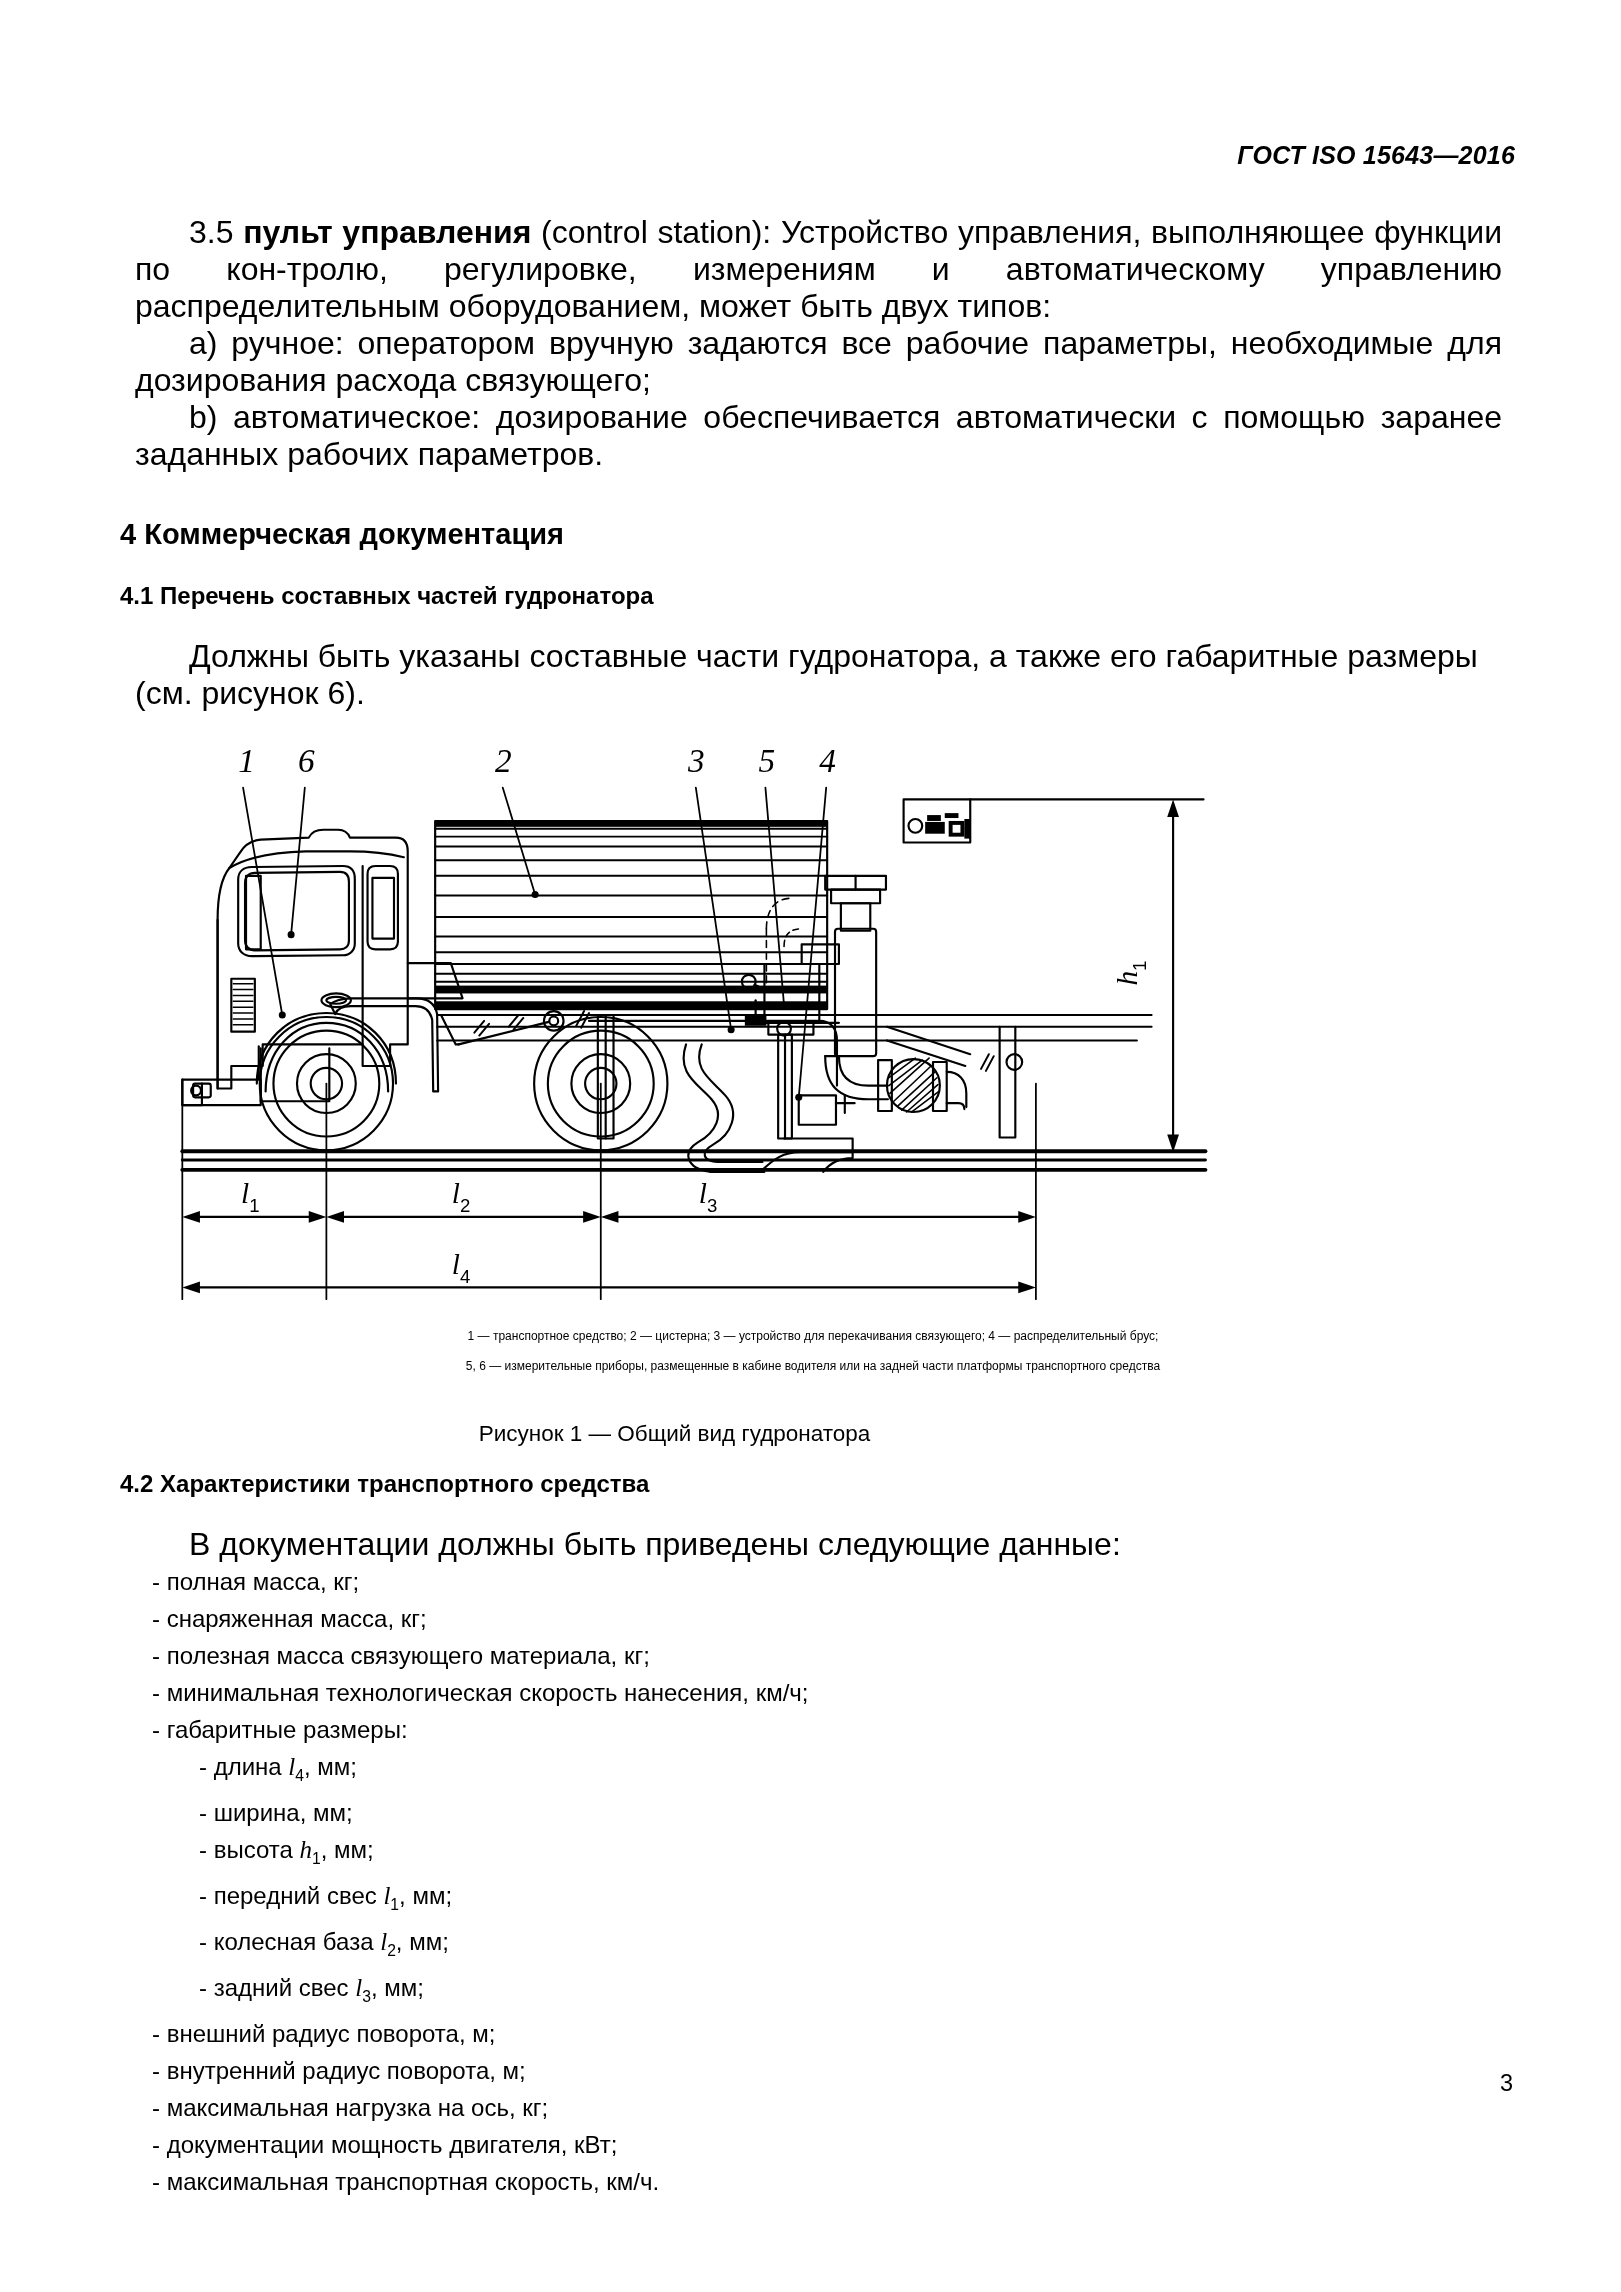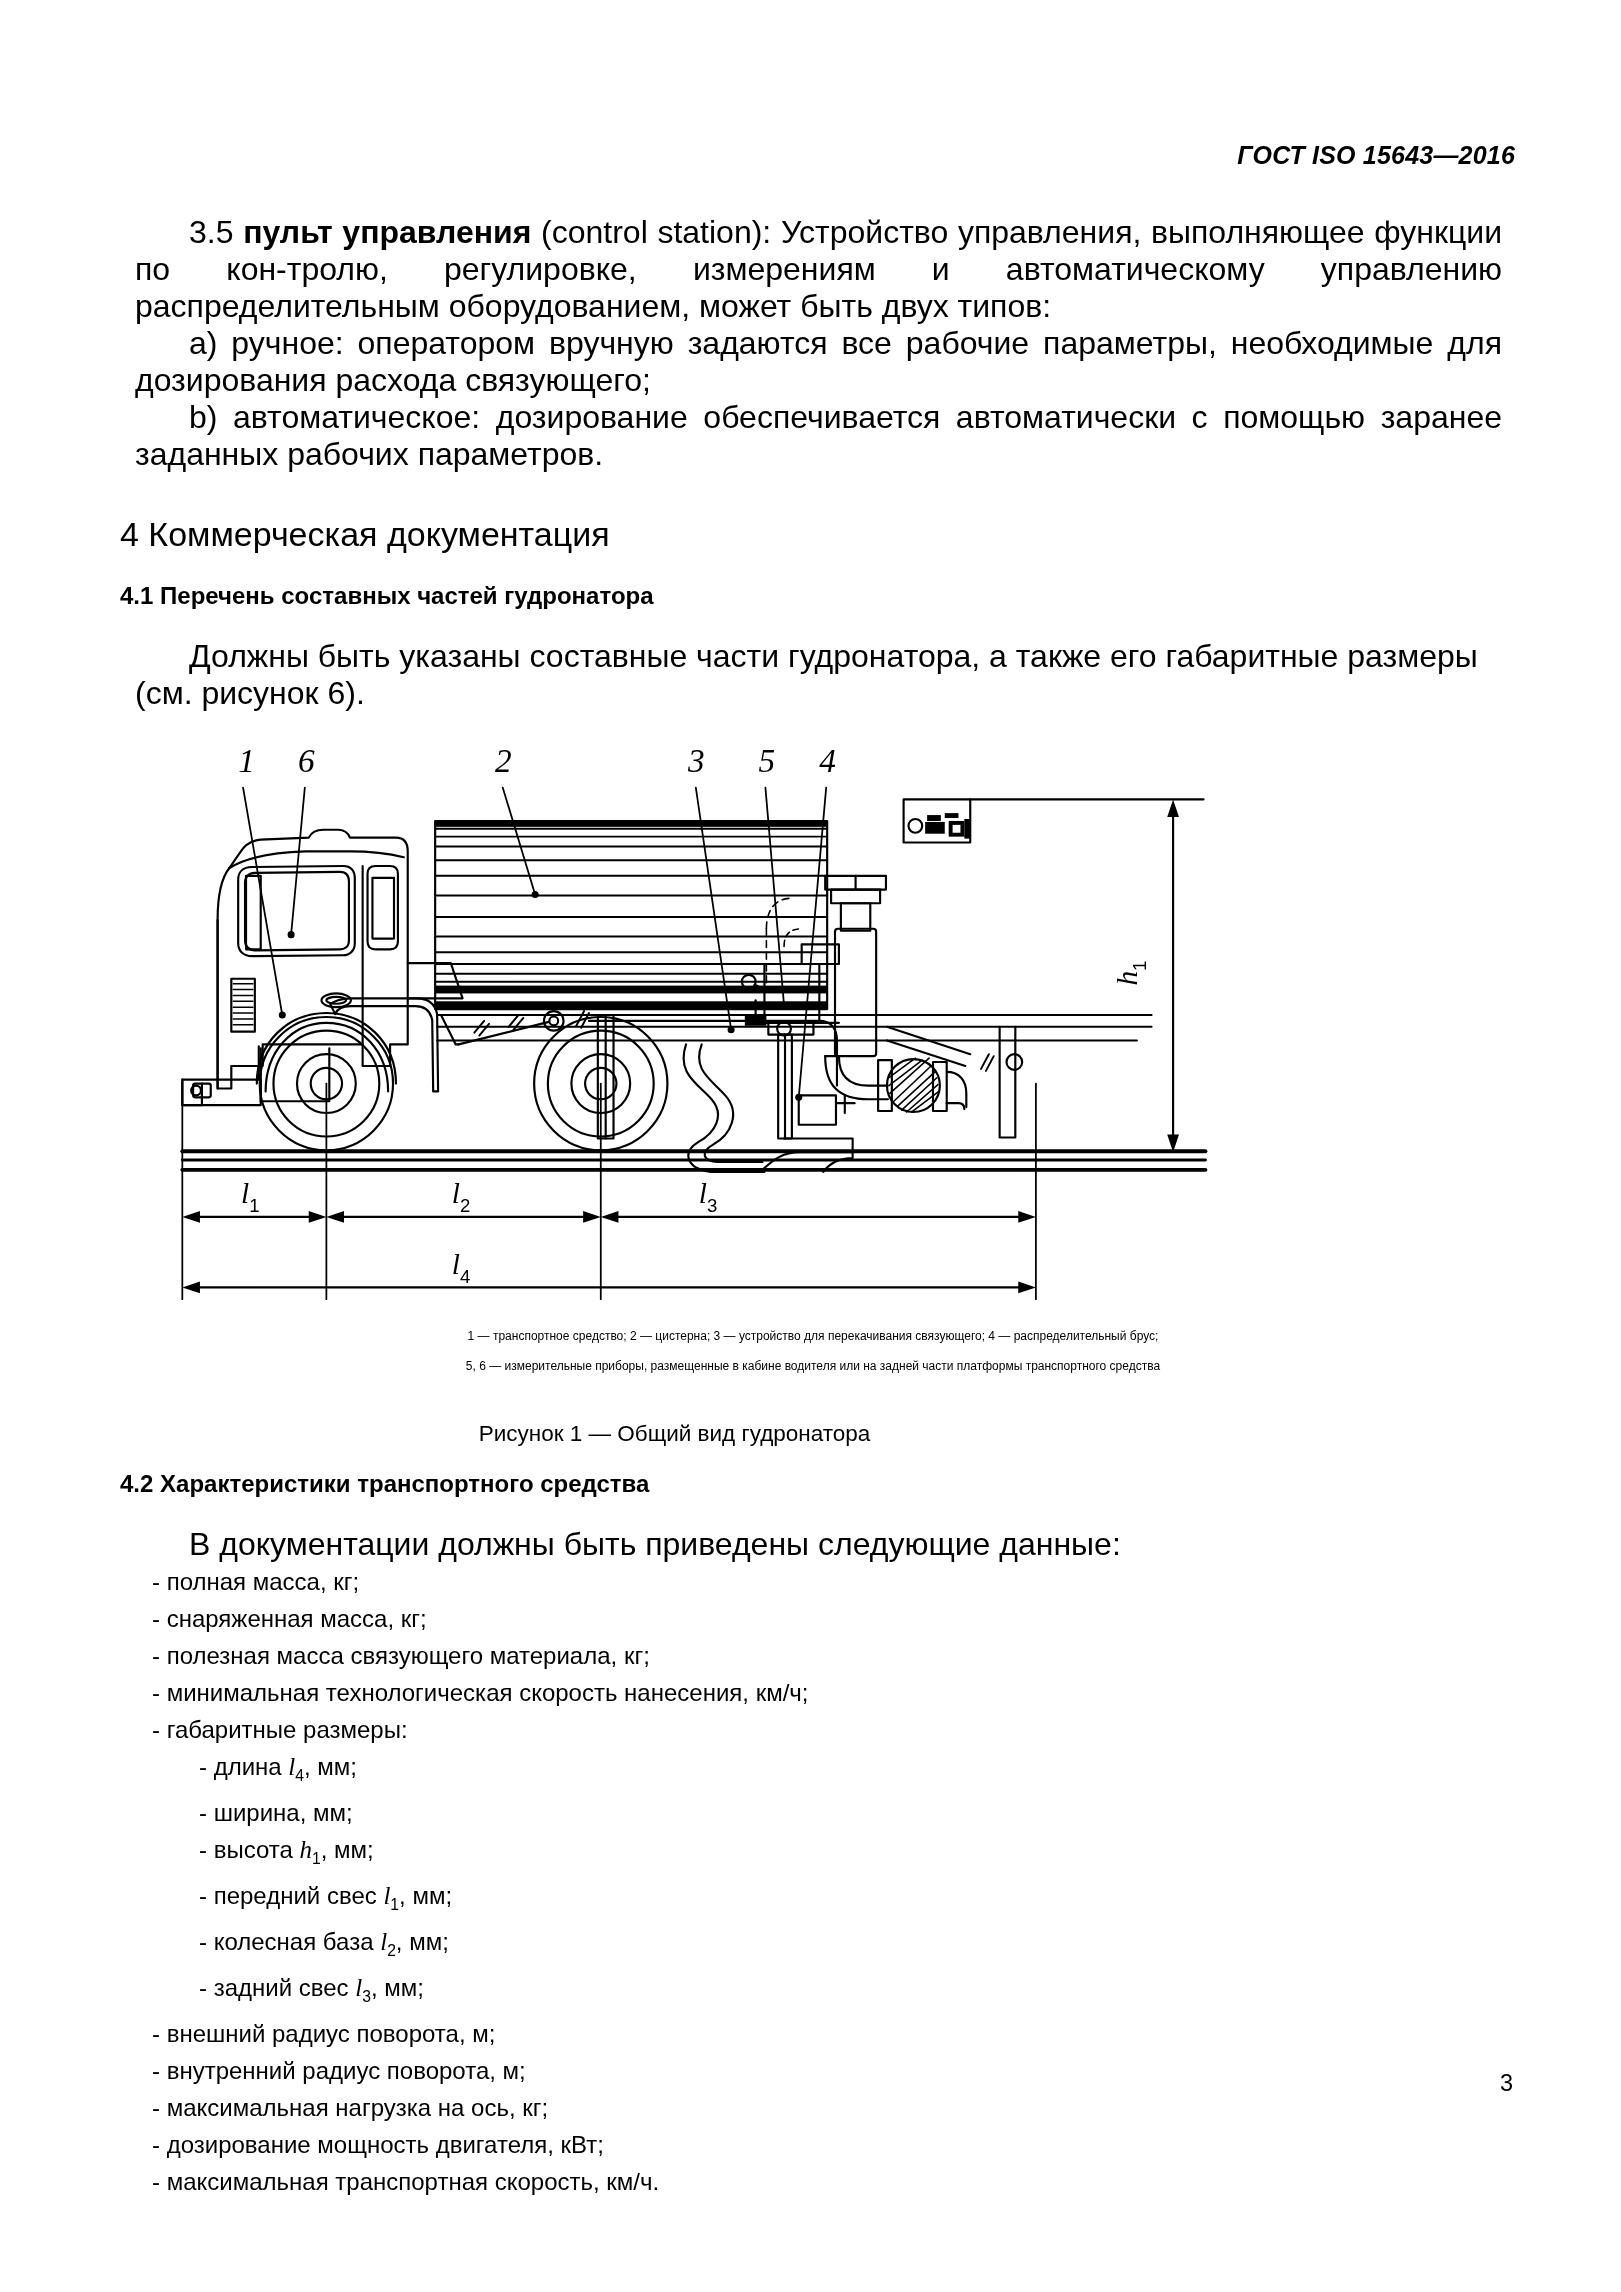--- a/index.html
+++ b/index.html
@@ -44,22 +44,22 @@
     font-size: 32px;
     line-height: 37px;
     text-align: justify;
     text-justify: inter-word;
   }
   p.para.indent { text-indent: 54px; }
   p.para.nojust { text-align: left; }
   .b { font-weight: bold; }
 
   h2.h-section {
-    font-size: 34px;
-    font-weight: normal;
+    font-size: 29px;
+    font-weight: bold;
     margin: 0;
     padding: 0;
     line-height: 33px;
   }
   h3.h-sub {
     font-size: 24px;
     font-weight: bold;
     margin: 0;
     padding: 0;
     line-height: 31px;
@@ -504,21 +504,21 @@
 
       <li class="sub"><span>- передний свес </span><span class="var"><span>l</span><sub>1</sub></span><span>, мм;</span></li>
 
       <li class="sub"><span>- колесная база </span><span class="var"><span>l</span><sub>2</sub></span><span>, мм;</span></li>
 
       <li class="sub"><span>- задний свес </span><span class="var"><span>l</span><sub>3</sub></span><span>, мм;</span></li>
 
       <li>- внешний радиус поворота, м;</li>
       <li>- внутренний радиус поворота, м;</li>
       <li>- максимальная нагрузка на ось, кг;</li>
-      <li>- дозирование мощность двигателя, кВт;</li>
+      <li>- документации мощность двигателя, кВт;</li>
       <li>- максимальная транспортная скорость, км/ч.</li>
     </ul>
   </div>
 
   <div class="page-number">3</div>
 
 </div>
 
 
 </body></html>

